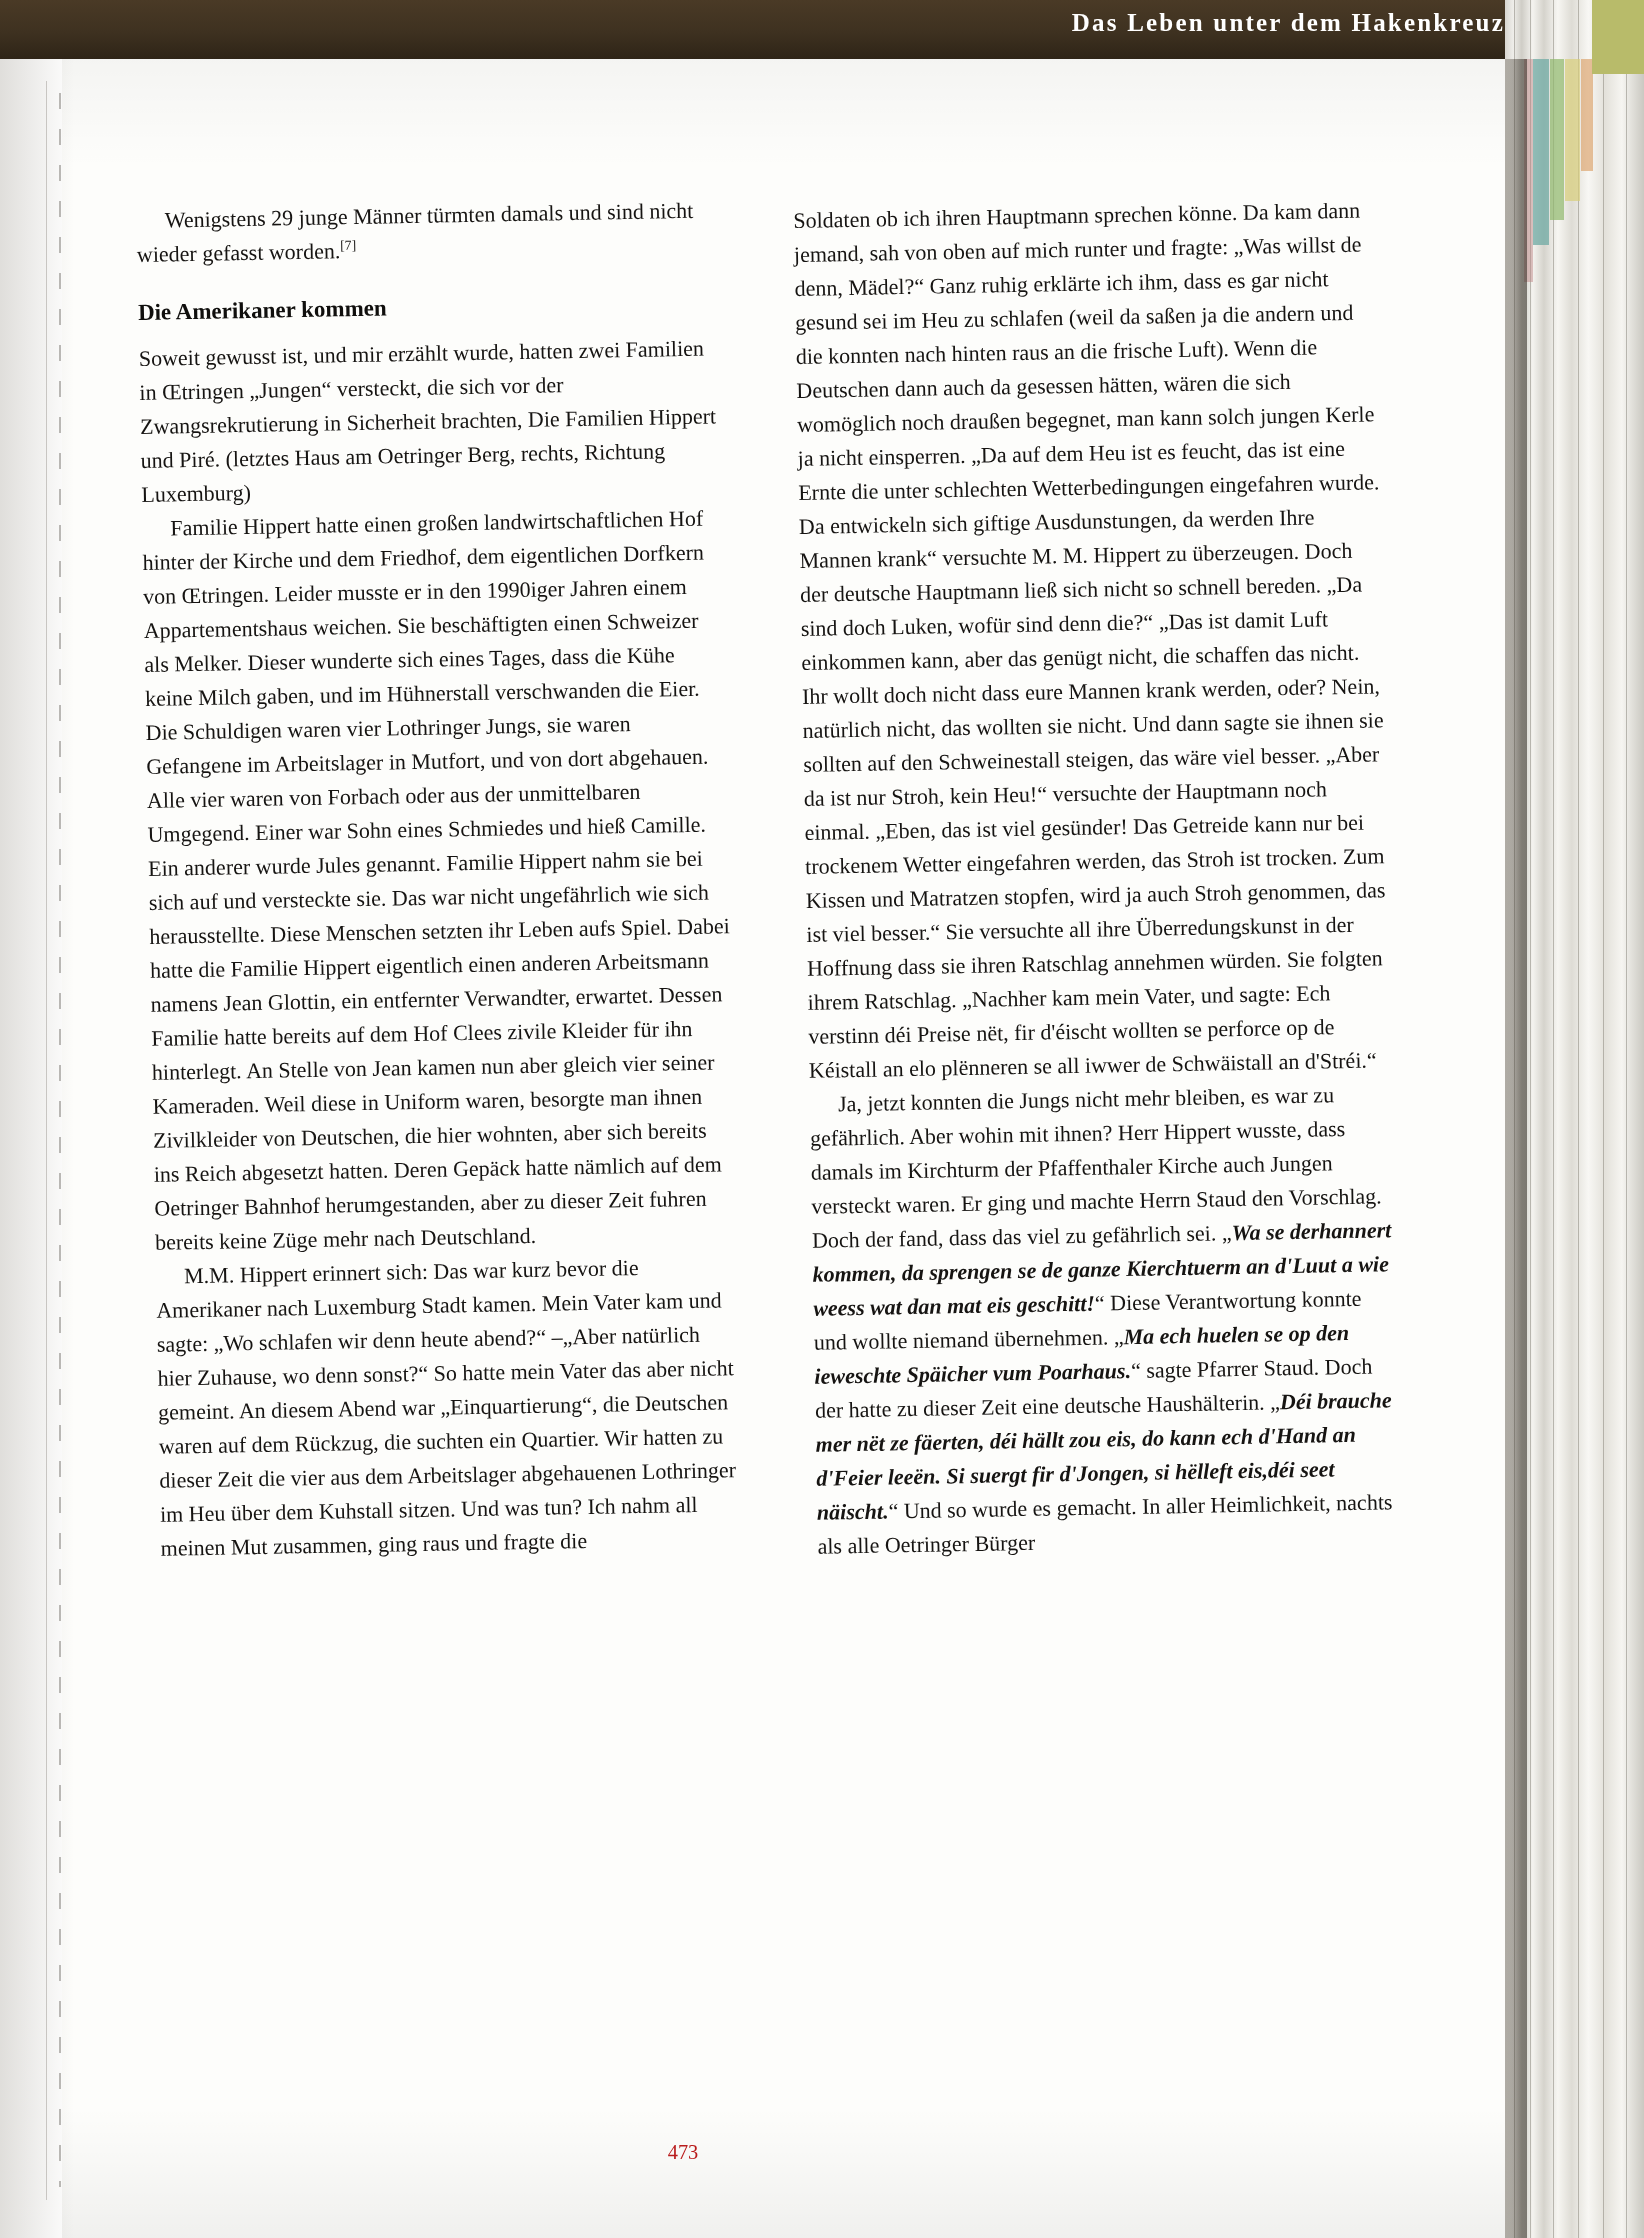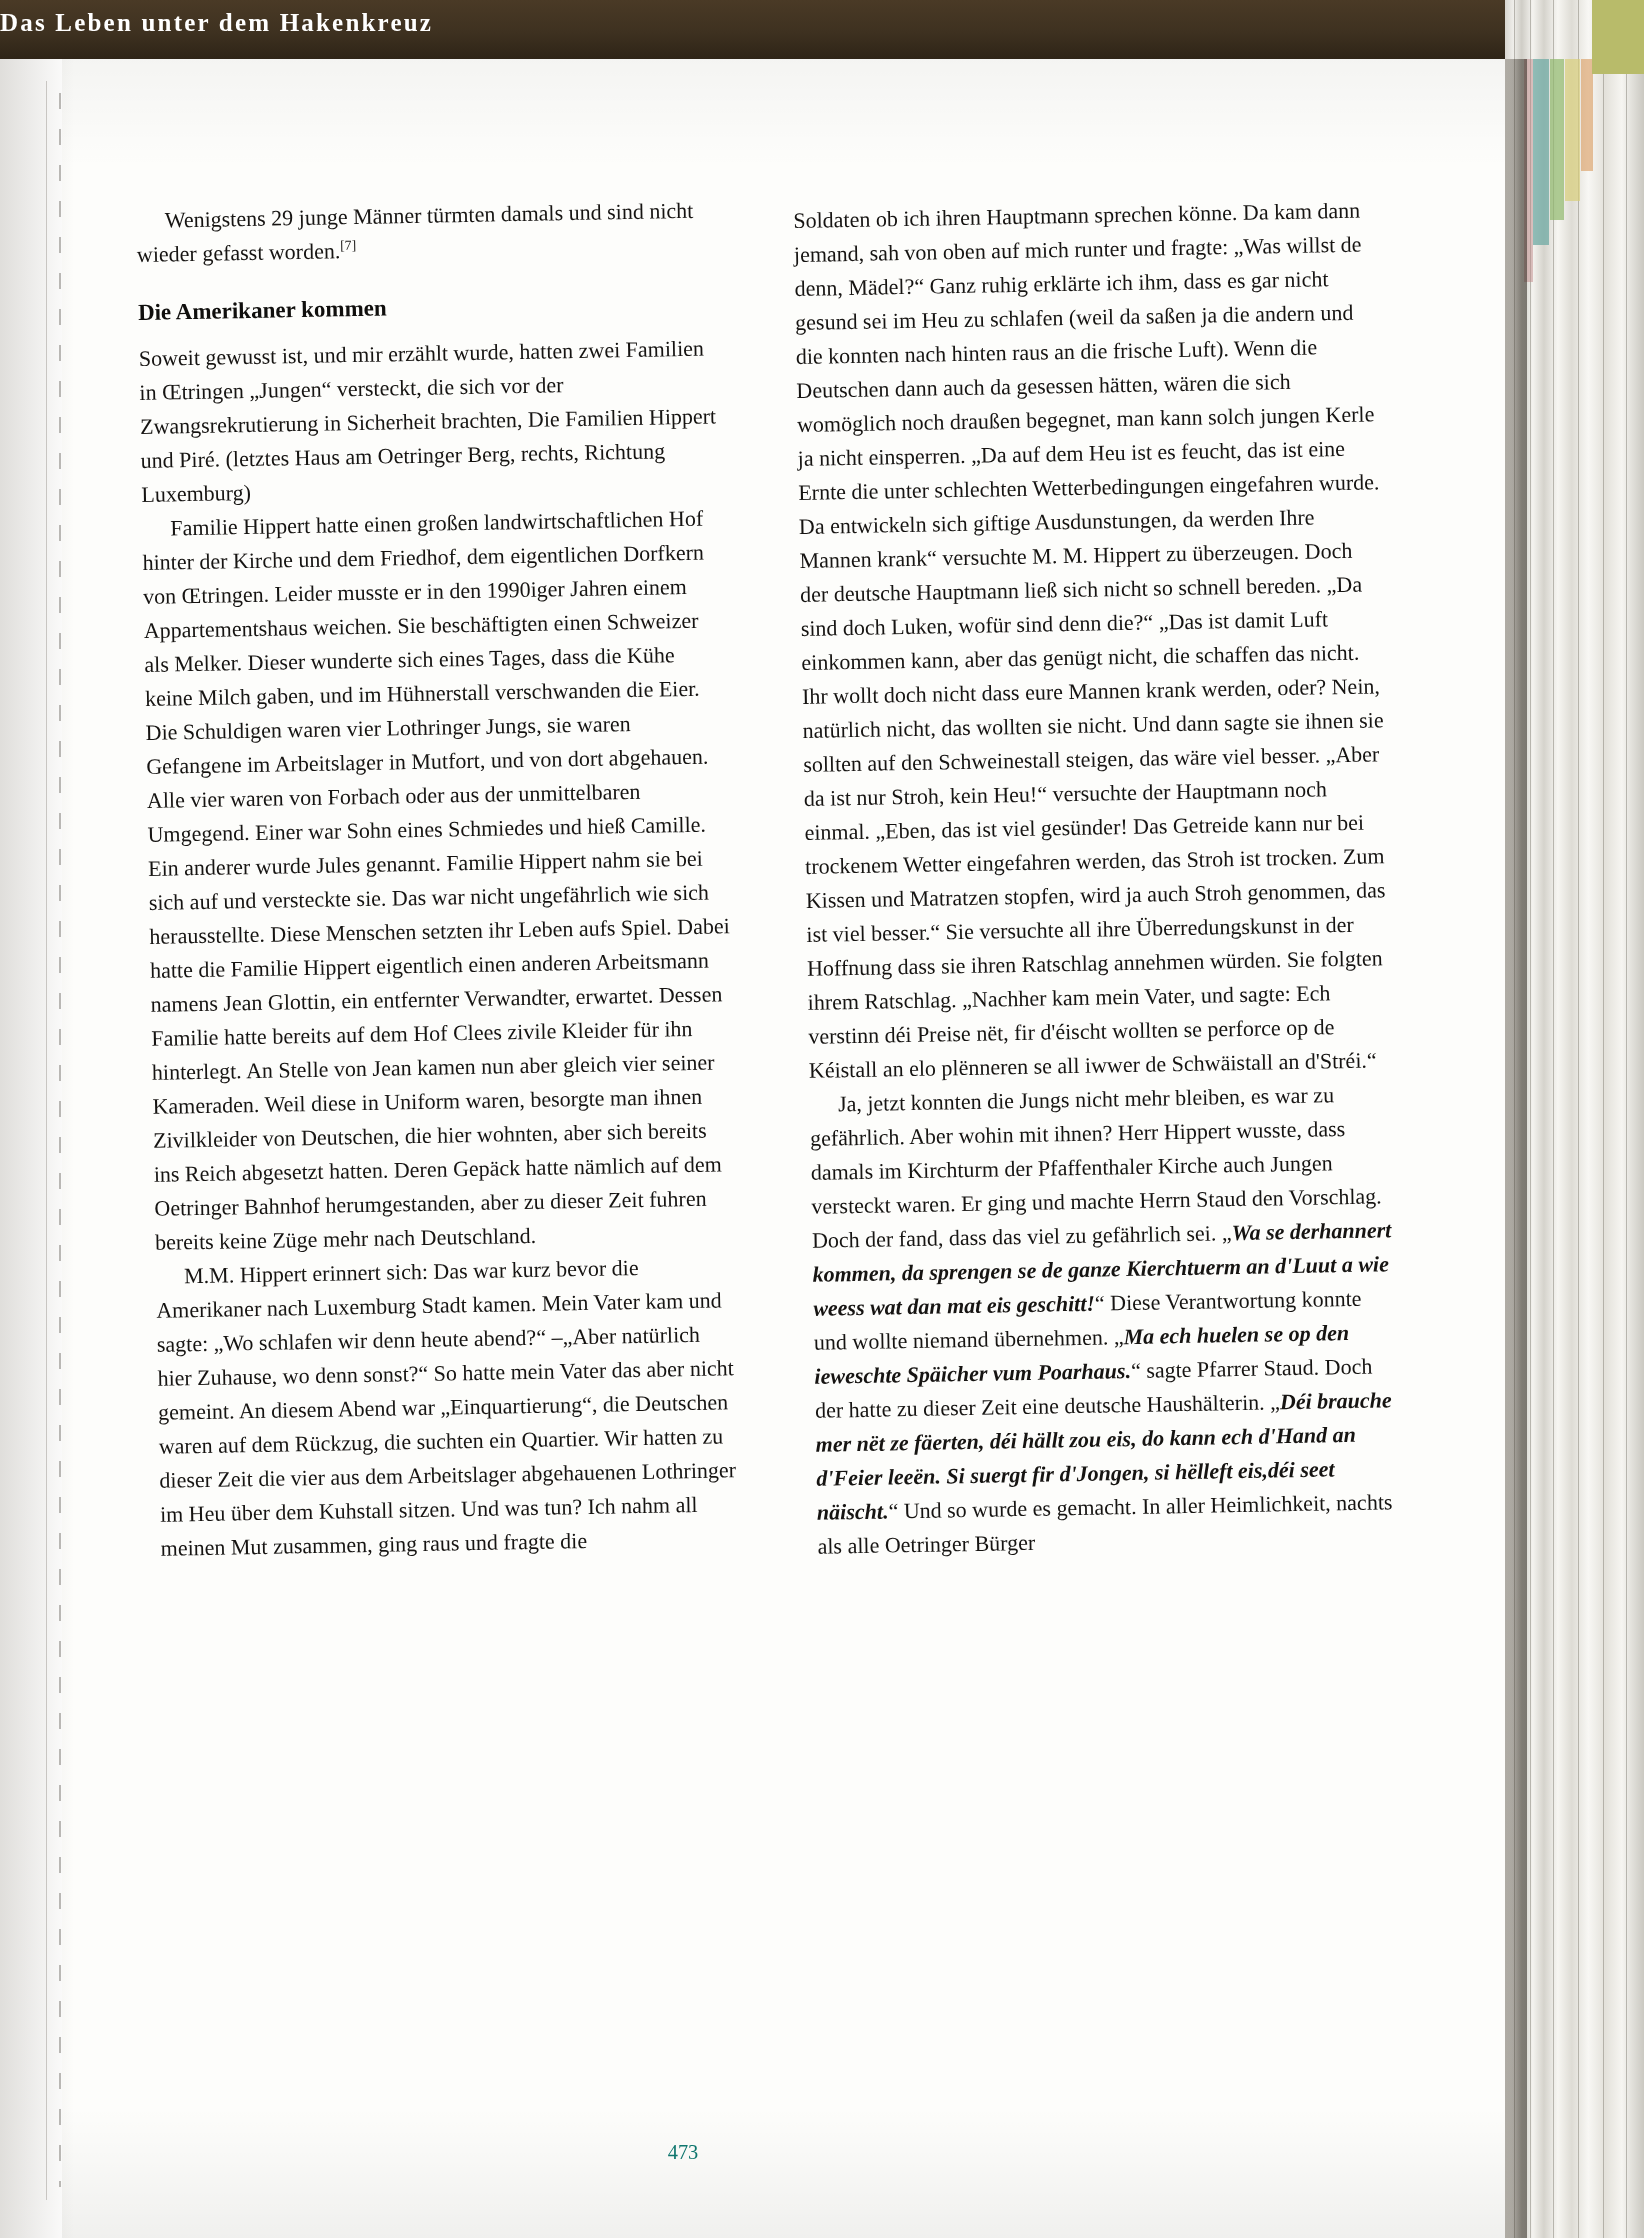--- a/index.html
+++ b/index.html
@@ -29,21 +29,21 @@
     top: 0;
     width: 1644px;
     height: 59px;
     background: linear-gradient(180deg, #4a3a26 0%, #3e3120 55%, #2e2417 100%);
   }
   .header-band .running-title {
     position: absolute;
     left: 0;
     top: 8.7px;
     width: 1505px;
-    text-align: left;
+    text-align: right;
     color: #ffffff;
     font-family: "Liberation Serif", serif;
     font-size: 25px;
     font-weight: bold;
     letter-spacing: 2.2px;
   }
 
   
   .page-edges {
     position: absolute;
@@ -172,21 +172,21 @@
 
   
   .folio {
     position: absolute;
     left: 0;
     top: 2141px;
     width: 1366px;
     text-align: center;
     font-family: "Liberation Serif", serif;
     font-size: 20.4px;
-    color: #0f766e;
+    color: #b91c1c;
   }
 
   
   .paper-tex {
     position: absolute;
     inset: 0;
     background: linear-gradient(180deg, rgba(0,0,0,0.035) 0%, rgba(0,0,0,0) 5%, rgba(0,0,0,0) 94%, rgba(0,0,0,0.05) 100%);
     pointer-events: none;
   }
 </style>

